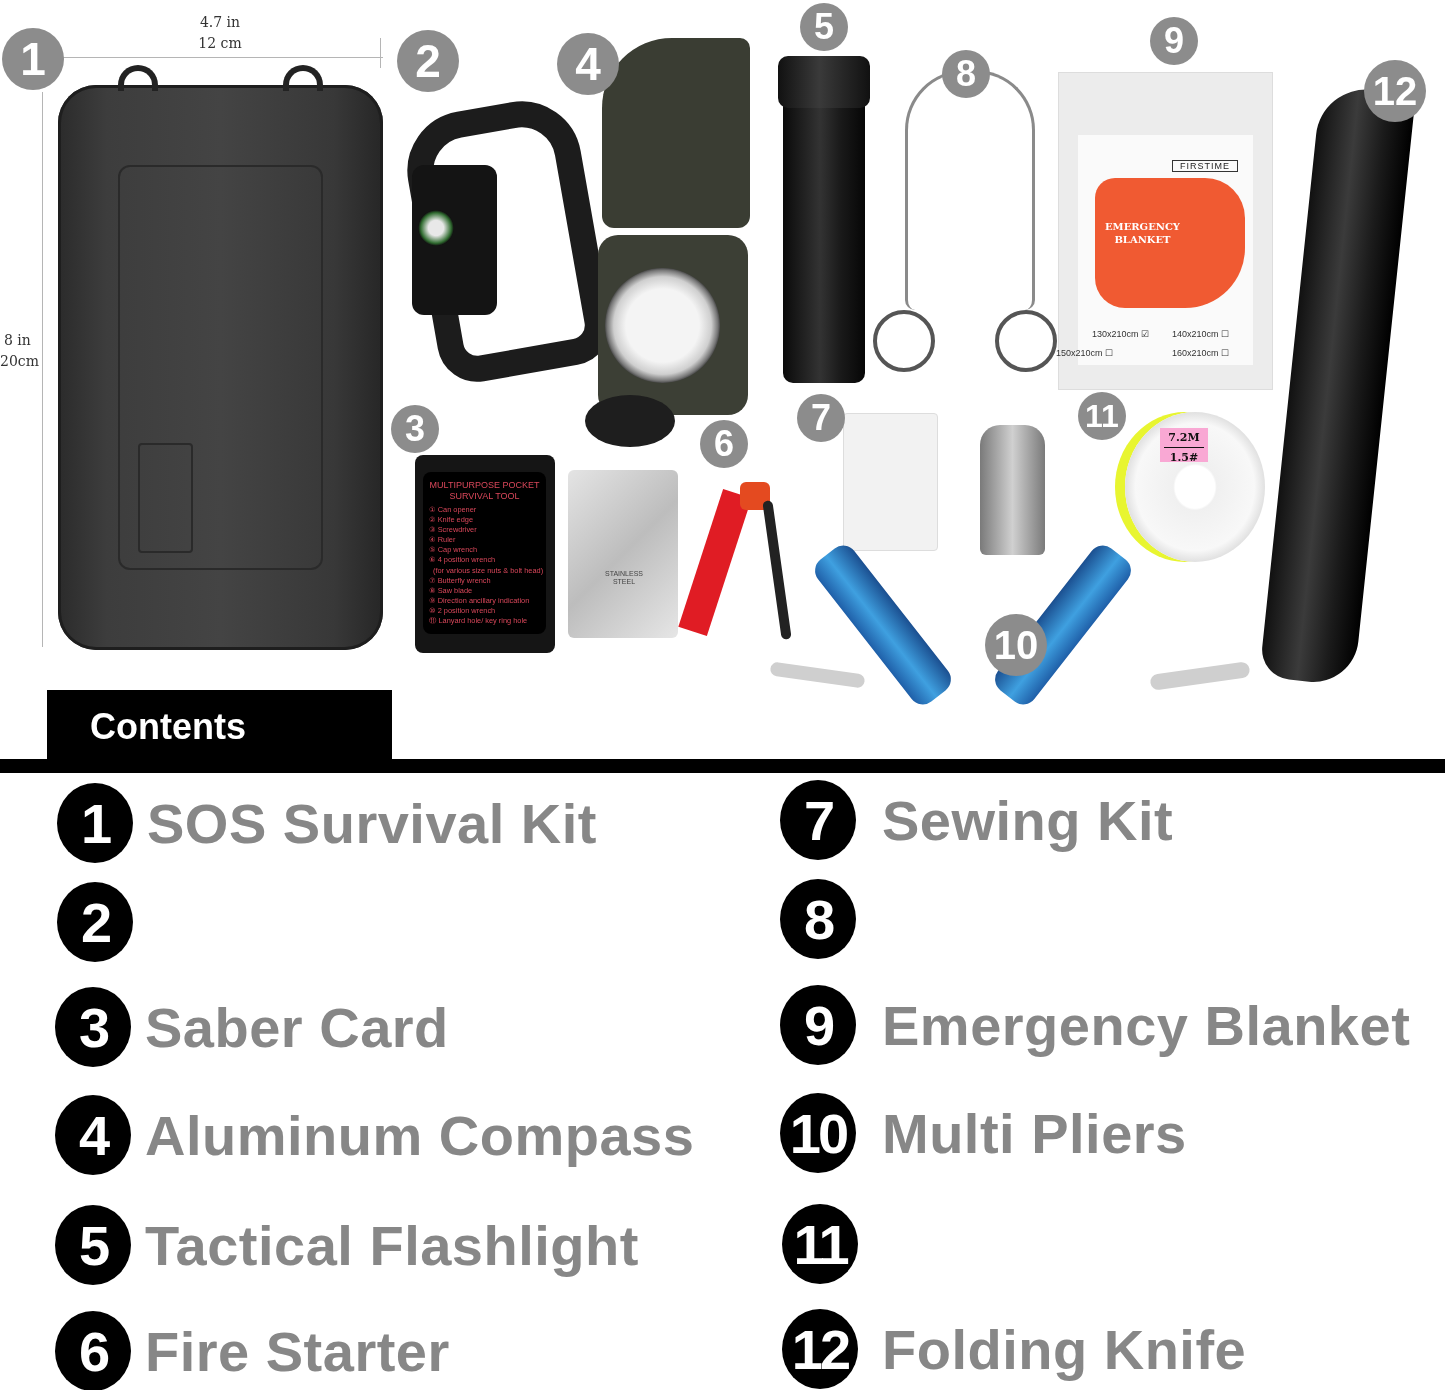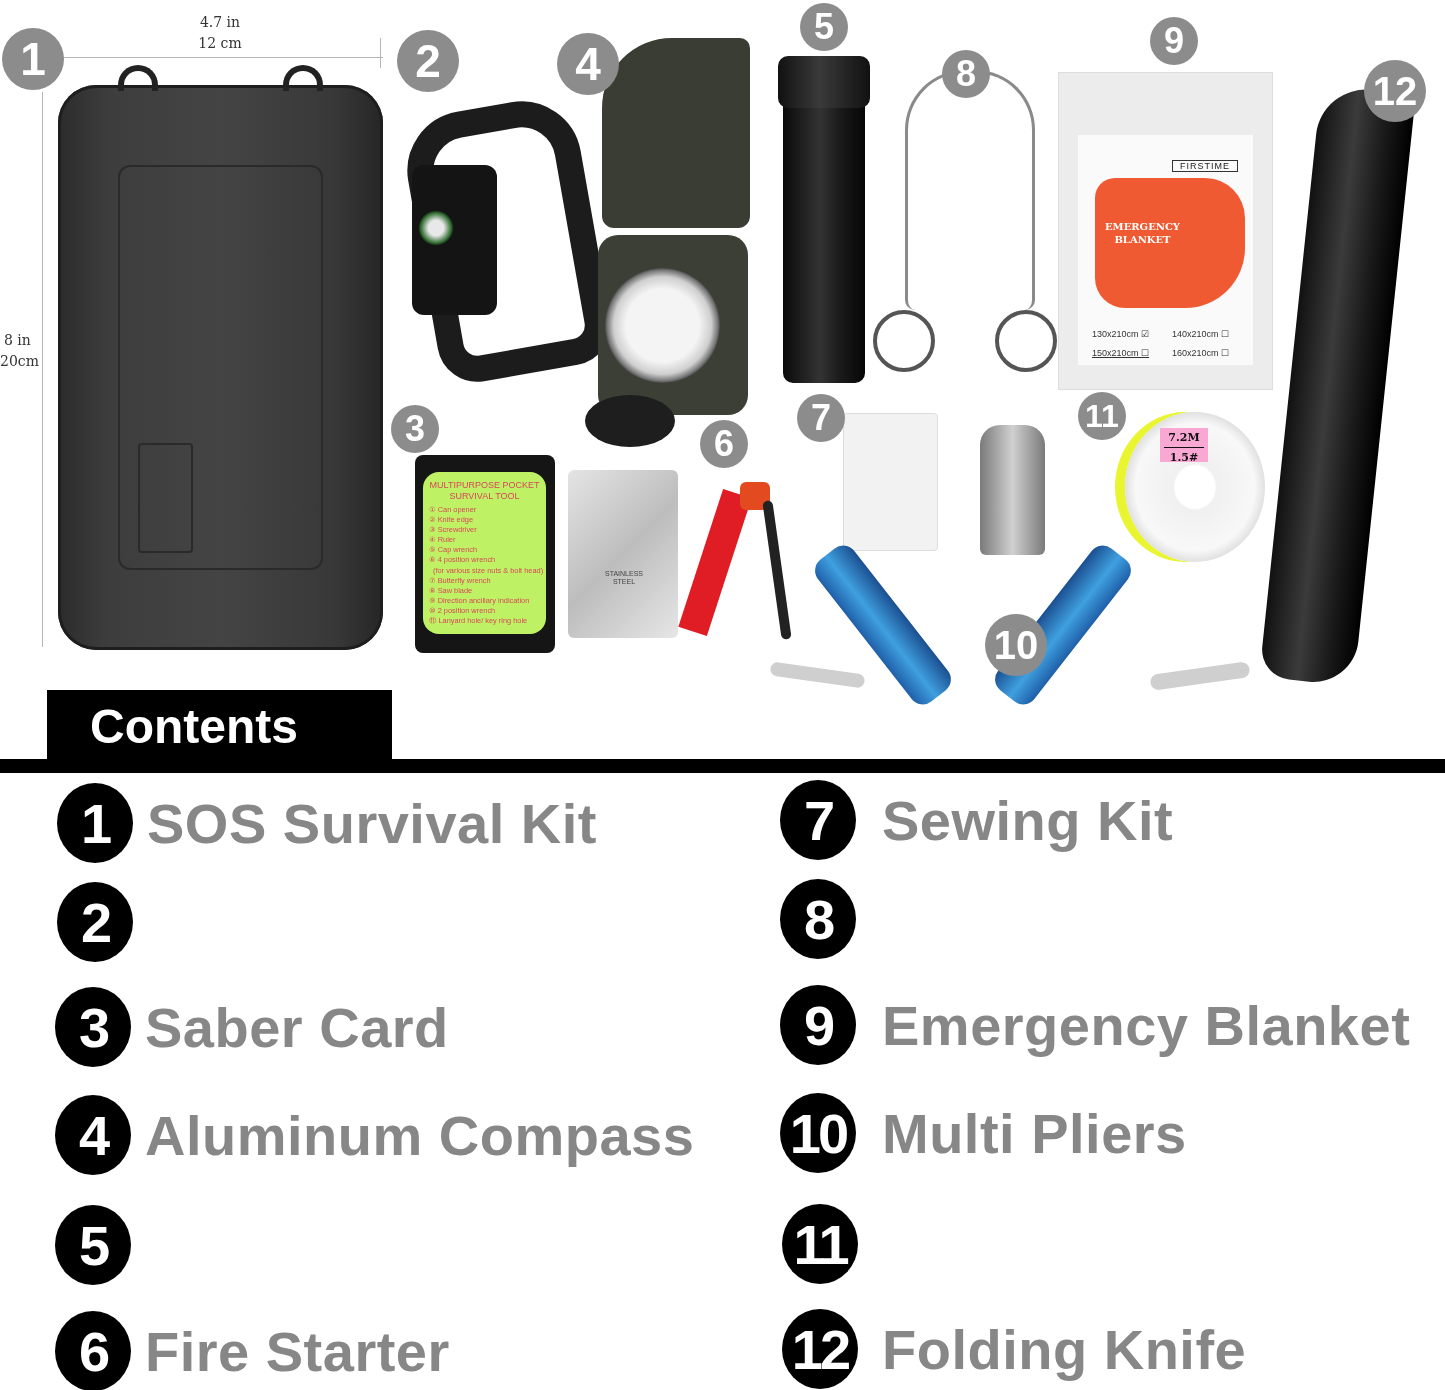--- a/index.html
+++ b/index.html
@@ -54,21 +54,21 @@
   .blanket-card { position: absolute; left: 1078px; top: 135px; width: 175px; height: 230px; background: #fafafa; }
   .blanket-brand { position: absolute; left: 1172px; top: 160px; width: 66px; height: 12px; border: 1px solid #333; font-size: 9px; letter-spacing: 1px; text-align: center; line-height: 10px; color: #222; font-family: "Liberation Sans", sans-serif; }
   .blanket-ce { position: absolute; left: 1198px; top: 178px; font-size: 9px; color: #333; }
   .blanket-orange { position: absolute; left: 1095px; top: 178px; width: 150px; height: 130px; background: #f05a32; border-radius: 20px 40px 60px 30px; }
   .blanket-title { position: absolute; left: 1100px; top: 220px; width: 85px; text-align: center; color: #fff; font-family: "DejaVu Serif", serif; font-weight: bold; font-size: 10px; line-height: 13px; }
   .blanket-size { position: absolute; font-size: 9px; color: #333; font-family: "Liberation Sans", sans-serif; }
 
   .knife { position: absolute; left: 1290px; top: 88px; width: 95px; height: 595px; background: linear-gradient(90deg, #111, #3b3b3b 40%, #1b1b1b 70%, #000); border-radius: 50px 20px 45px 30px; transform: rotate(6deg); }
 
   .saber-pouch { position: absolute; left: 415px; top: 455px; width: 140px; height: 198px; background: #151515; border-radius: 8px; }
-  .saber-label { position: absolute; left: 423px; top: 472px; width: 123px; height: 162px; background: #bef264; border-radius: 16px; padding: 8px 6px; color: #d9475a; font-family: "Liberation Sans", sans-serif; }
+  .saber-label { position: absolute; left: 423px; top: 472px; width: 123px; height: 162px; background: #000000; border-radius: 8px; padding: 8px 6px; color: #d9475a; font-family: "Liberation Sans", sans-serif; }
   .saber-label-title { font-size: 9px; text-align: center; line-height: 11px; margin-bottom: 3px; }
   .saber-label-item { font-size: 7.4px; line-height: 10.1px; white-space: nowrap; }
   .saber-card { position: absolute; left: 568px; top: 470px; width: 110px; height: 168px; background: linear-gradient(135deg, #e4e4e4, #bdbdbd 50%, #e6e6e6); border-radius: 6px; }
   .saber-card-text { position: absolute; left: 604px; top: 570px; font-size: 7px; color: #444; text-align: center; line-height: 8px; font-family: "Liberation Sans", sans-serif; }
 
   .fire-stick { position: absolute; left: 700px; top: 490px; width: 30px; height: 145px; background: #e01c24; transform: rotate(18deg); }
   .fire-rod { position: absolute; left: 772px; top: 500px; width: 10px; height: 140px; background: #222; border-radius: 5px; transform: rotate(-8deg); }
   .fire-handle { position: absolute; left: 740px; top: 482px; width: 30px; height: 28px; background: #e44a20; border-radius: 6px; }
 
   .sewing { position: absolute; left: 843px; top: 413px; width: 95px; height: 138px; background: #f2f2f2; border: 1px solid #ddd; border-radius: 4px; }
@@ -77,21 +77,21 @@
   .pliers-right { position: absolute; left: 1040px; top: 535px; width: 46px; height: 180px; background: linear-gradient(90deg, #1b4f90, #3fa0e0 55%, #1f5fa8); border-radius: 14px; transform: rotate(38deg); }
   .pliers-jaw { position: absolute; left: 980px; top: 425px; width: 65px; height: 130px; background: linear-gradient(90deg, #7a7a7a, #d0d0d0 50%, #7a7a7a); border-radius: 20px 20px 6px 6px; }
   .pliers-blade-l { position: absolute; left: 770px; top: 668px; width: 95px; height: 14px; background: #cfcfcf; border-radius: 8px; transform: rotate(8deg); }
   .pliers-blade-r { position: absolute; left: 1150px; top: 668px; width: 100px; height: 16px; background: #cfcfcf; border-radius: 8px; transform: rotate(-8deg); }
 
   .spool { position: absolute; left: 1125px; top: 412px; width: 140px; height: 150px; border-radius: 50%; background: radial-gradient(ellipse at center, #ffffff 20%, #f0f0f0 22%, #f8f8f8 60%, #e2e2e2 70%); box-shadow: -10px 0 0 #e8f530; }
   .spool-label { position: absolute; left: 1160px; top: 428px; width: 48px; height: 34px; background: #f9a8d4; text-align: center; font-family: "DejaVu Serif", serif; font-weight: bold; font-size: 11px; line-height: 19px; color: #111; }
   .spool-label .bar { display: block; height: 1px; background: #111; margin: 0 4px; }
 
   
-  .contents-tab { position: absolute; left: 47px; top: 690px; width: 345px; height: 70px; background: #000; color: #fff; font-weight: bold; font-size: 48px; padding-left: 43px; line-height: 74px; font-family: "Liberation Sans", sans-serif; }
+  .contents-tab { position: absolute; left: 47px; top: 690px; width: 345px; height: 70px; background: #000; color: #fff; font-weight: bold; font-size: 36px; padding-left: 43px; line-height: 74px; font-family: "Liberation Sans", sans-serif; }
   .contents-rule { position: absolute; left: 0; top: 759px; width: 1445px; height: 14px; background: #000; }
 
   
   .item { position: absolute; display: flex; align-items: center; height: 80px; }
   .item .num {
     width: 76px; height: 80px; border-radius: 50%; background: #000; color: #fff;
     font-weight: bold; font-size: 56px; display: flex; align-items: center; justify-content: center;
     font-family: "Liberation Sans", sans-serif; flex-shrink: 0; letter-spacing: -3px;
   }
   .item .label {
@@ -140,21 +140,21 @@
   <div class="ring" style="left:995px; top:310px;"></div>
 
   <div class="blanket-bag"></div>
   <div class="blanket-card"></div>
   <div class="blanket-brand">FIRSTIME</div>
   <div class="blanket-ce">CE</div>
   <div class="blanket-orange"></div>
   <div class="blanket-title">EMERGENCY BLANKET</div>
   <div class="blanket-size" style="left:1092px; top:329px;">130x210cm ☑</div>
   <div class="blanket-size" style="left:1172px; top:329px;">140x210cm ☐</div>
-  <div class="blanket-size" style="left:1092px; top:348px;text-decoration:underline;">150x210cm ☐</div>
+  <div class="blanket-size" style="left:1056px; top:348px;">150x210cm ☐</div>
   <div class="blanket-size" style="left:1172px; top:348px;">160x210cm ☐</div>
 
   <div class="knife"></div>
 
   <div class="saber-pouch"></div>
   <div class="saber-label">
     <div class="saber-label-title">MULTIPURPOSE POCKET SURVIVAL TOOL</div>
     <div class="saber-label-item">① Can opener</div>
     <div class="saber-label-item">② Knife edge</div>
     <div class="saber-label-item">③ Screwdriver</div>
@@ -219,20 +219,21 @@
   <div class="item" style="left:55px; top:987px;">
     <div class="num">3</div>
     <div class="label">Saber Card</div>
   </div>
   <div class="item" style="left:55px; top:1095px;">
     <div class="num">4</div>
     <div class="label">Aluminum Compass</div>
   </div>
   <div class="item" style="left:55px; top:1205px;">
     <div class="num">5</div>
+    <div class="label">Tactical Flashlight</div>
   </div>
   <div class="item" style="left:55px; top:1311px;">
     <div class="num">6</div>
     <div class="label">Fire Starter</div>
   </div>
 
   <div class="item" style="left:780px; top:780px;">
     <div class="num">7</div>
     <div class="label" style="margin-left:26px">Sewing Kit</div>
   </div>

